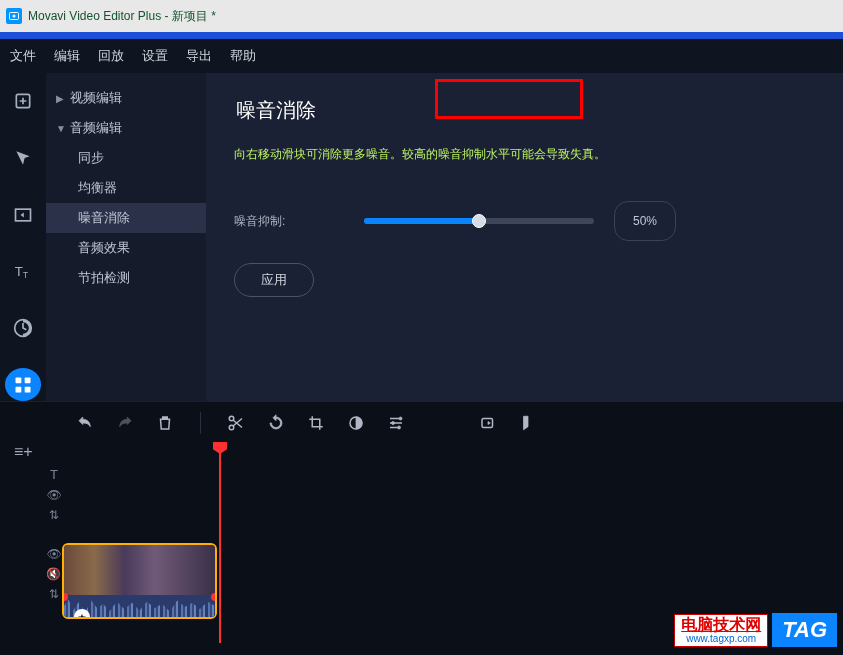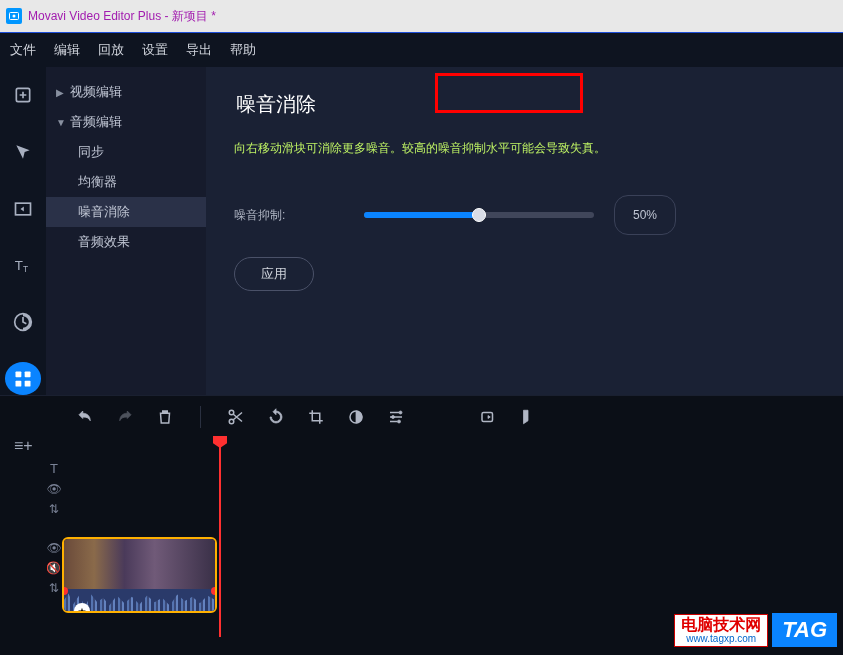--- a/index.html
+++ b/index.html
@@ -1,19 +1,19 @@
 <!DOCTYPE html>
 <html><head>
   <meta charset="utf-8">
   <style>
     * { margin: 0; padding: 0; box-sizing: border-box; font-family: "Microsoft YaHei", Arial, sans-serif; }
     body { width: 843px; height: 655px; background: #0b0f17; overflow: hidden; position: relative; }
     
     
-    .titlebar { height: 28px; background: #e8e8e8; border-bottom: 1px solid #1d4ed8; display: flex; align-items: center; padding: 16px 6px; font-size: 12px; color: #a21caf; }
+    .titlebar { height: 28px; background: #e8e8e8; border-bottom: 7px solid #1d4ed8; display: flex; align-items: center; padding: 16px 6px; font-size: 12px; color: #14532d; }
     .titlebar-icon { width: 16px; height: 16px; background: #0096ff; border-radius: 2px; margin-right: 6px; display: flex; align-items: center; justify-content: center; }
     .titlebar-icon svg { width: 12px; height: 12px; fill: #fff; }
     
     
     .menubar { height: 34px; background: #0e1420; display: flex; align-items: center; padding: 0 10px; gap: 18px; }
     .menubar-item { color: #d0d4dc; font-size: 13px; cursor: pointer; }
     
     
     .main { display: flex; height: 328px; background: #12182a; }
     
@@ -64,21 +64,21 @@
     .tl-clip { position: absolute; border: 2px solid #ffb000; border-radius: 6px; overflow: hidden; }
     .tl-clip-video { height: 50px; background: linear-gradient(90deg, #6a4a3a 0%, #8a6a4a 20%, #4a3a5a 40%, #705a78 60%, #3a3048 100%); }
     .tl-clip-audio { height: 22px; background: #2a3a6a; position: relative; overflow: hidden; }
     .tl-clip-audio::after { content: ''; position: absolute; inset: 0; background: repeating-linear-gradient(90deg, #5a7ab8 0 2px, #3a4a7a 2px 4px, #6a8ac8 4px 6px, #2a3a6a 6px 9px); opacity: 0.9; clip-path: polygon(0 50%, 3% 20%, 6% 70%, 10% 30%, 14% 80%, 18% 25%, 22% 60%, 26% 40%, 30% 75%, 35% 30%, 40% 65%, 45% 35%, 50% 70%, 55% 30%, 60% 60%, 65% 40%, 70% 75%, 75% 25%, 80% 55%, 85% 35%, 90% 65%, 95% 30%, 100% 50%, 100% 100%, 0 100%); }
     .tl-clip-star { position: absolute; bottom: -8px; left: 10px; width: 16px; height: 16px; background: #fff; border-radius: 50%; display: flex; align-items: center; justify-content: center; color: #000; font-size: 10px; }
     .tl-clip-handle { position: absolute; width: 8px; height: 8px; background: #ff3030; border-radius: 50%; }
     
     
     .watermark { position: absolute; right: 6px; bottom: 8px; display: flex; align-items: flex-end; gap: 4px; }
     .wm-text { background: #fff; padding: 2px 6px; border: 1px solid #c00; text-align: center; }
-    .wm-text-top { font-size: 16px; font-weight: bold; color: #e00000; line-height: 1; }
+    .wm-text-top { font-size: 16px; font-weight: bold; color: #e00000; line-height: 1; text-decoration: underline; }
     .wm-text-bottom { font-size: 10px; color: #0066cc; }
     .wm-tag { background: #0a84ff; color: #fff; font-size: 22px; font-weight: bold; padding: 4px 10px; font-style: italic; }
     
     .add-track-btn { position: absolute; left: 14px; top: 0px; color: #a0a8b8; font-size: 16px; cursor: pointer; }
   </style>
 </head>
 <body>
 
 <div class="titlebar">
   <div class="titlebar-icon">
@@ -154,20 +154,23 @@
         <span>同步</span>
       </div>
     <div class="tree-item child">
         <span>均衡器</span>
       </div>
     <div class="tree-item child selected">
         <span>噪音消除</span>
       </div>
     <div class="tree-item child">
         <span>音频效果</span>
+      </div>
+    <div class="tree-item child">
+        <span>节拍检测</span>
       </div>
   </div>
 
   <div class="content">
     <div class="title-highlight"></div>
     <div class="content-title">噪音消除</div>
     <div class="content-desc">向右移动滑块可消除更多噪音。较高的噪音抑制水平可能会导致失真。</div>
     <div class="slider-row">
       <div class="slider-label">噪音抑制:</div>
       <div class="slider">

